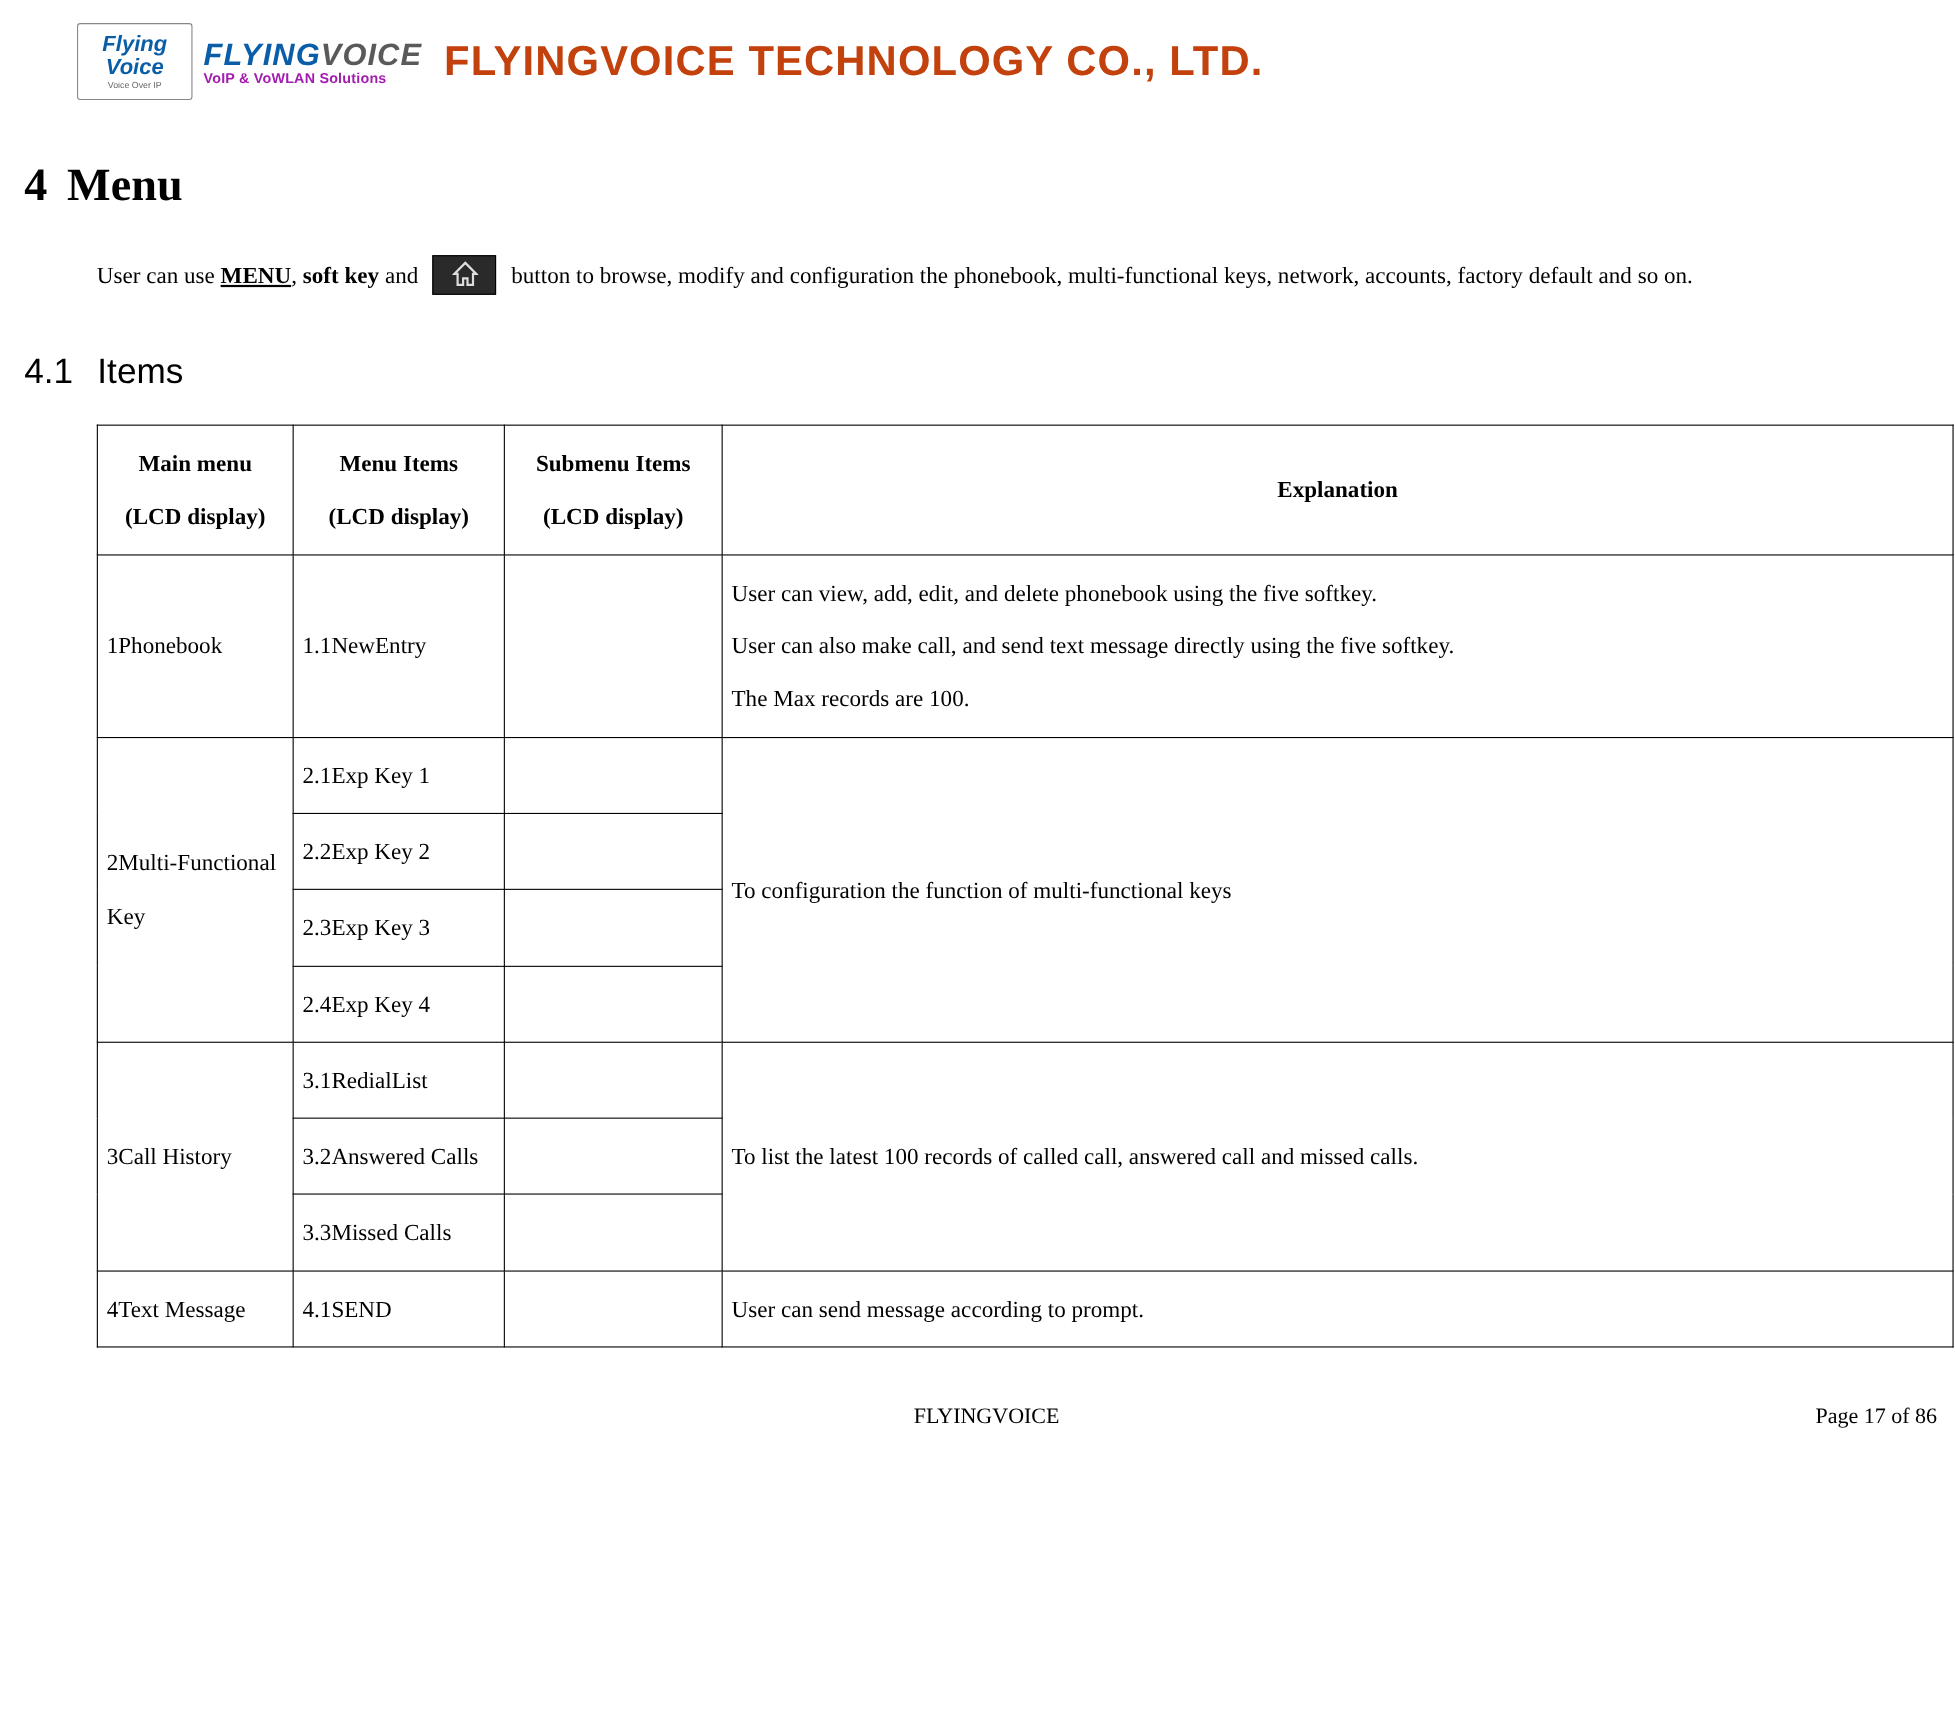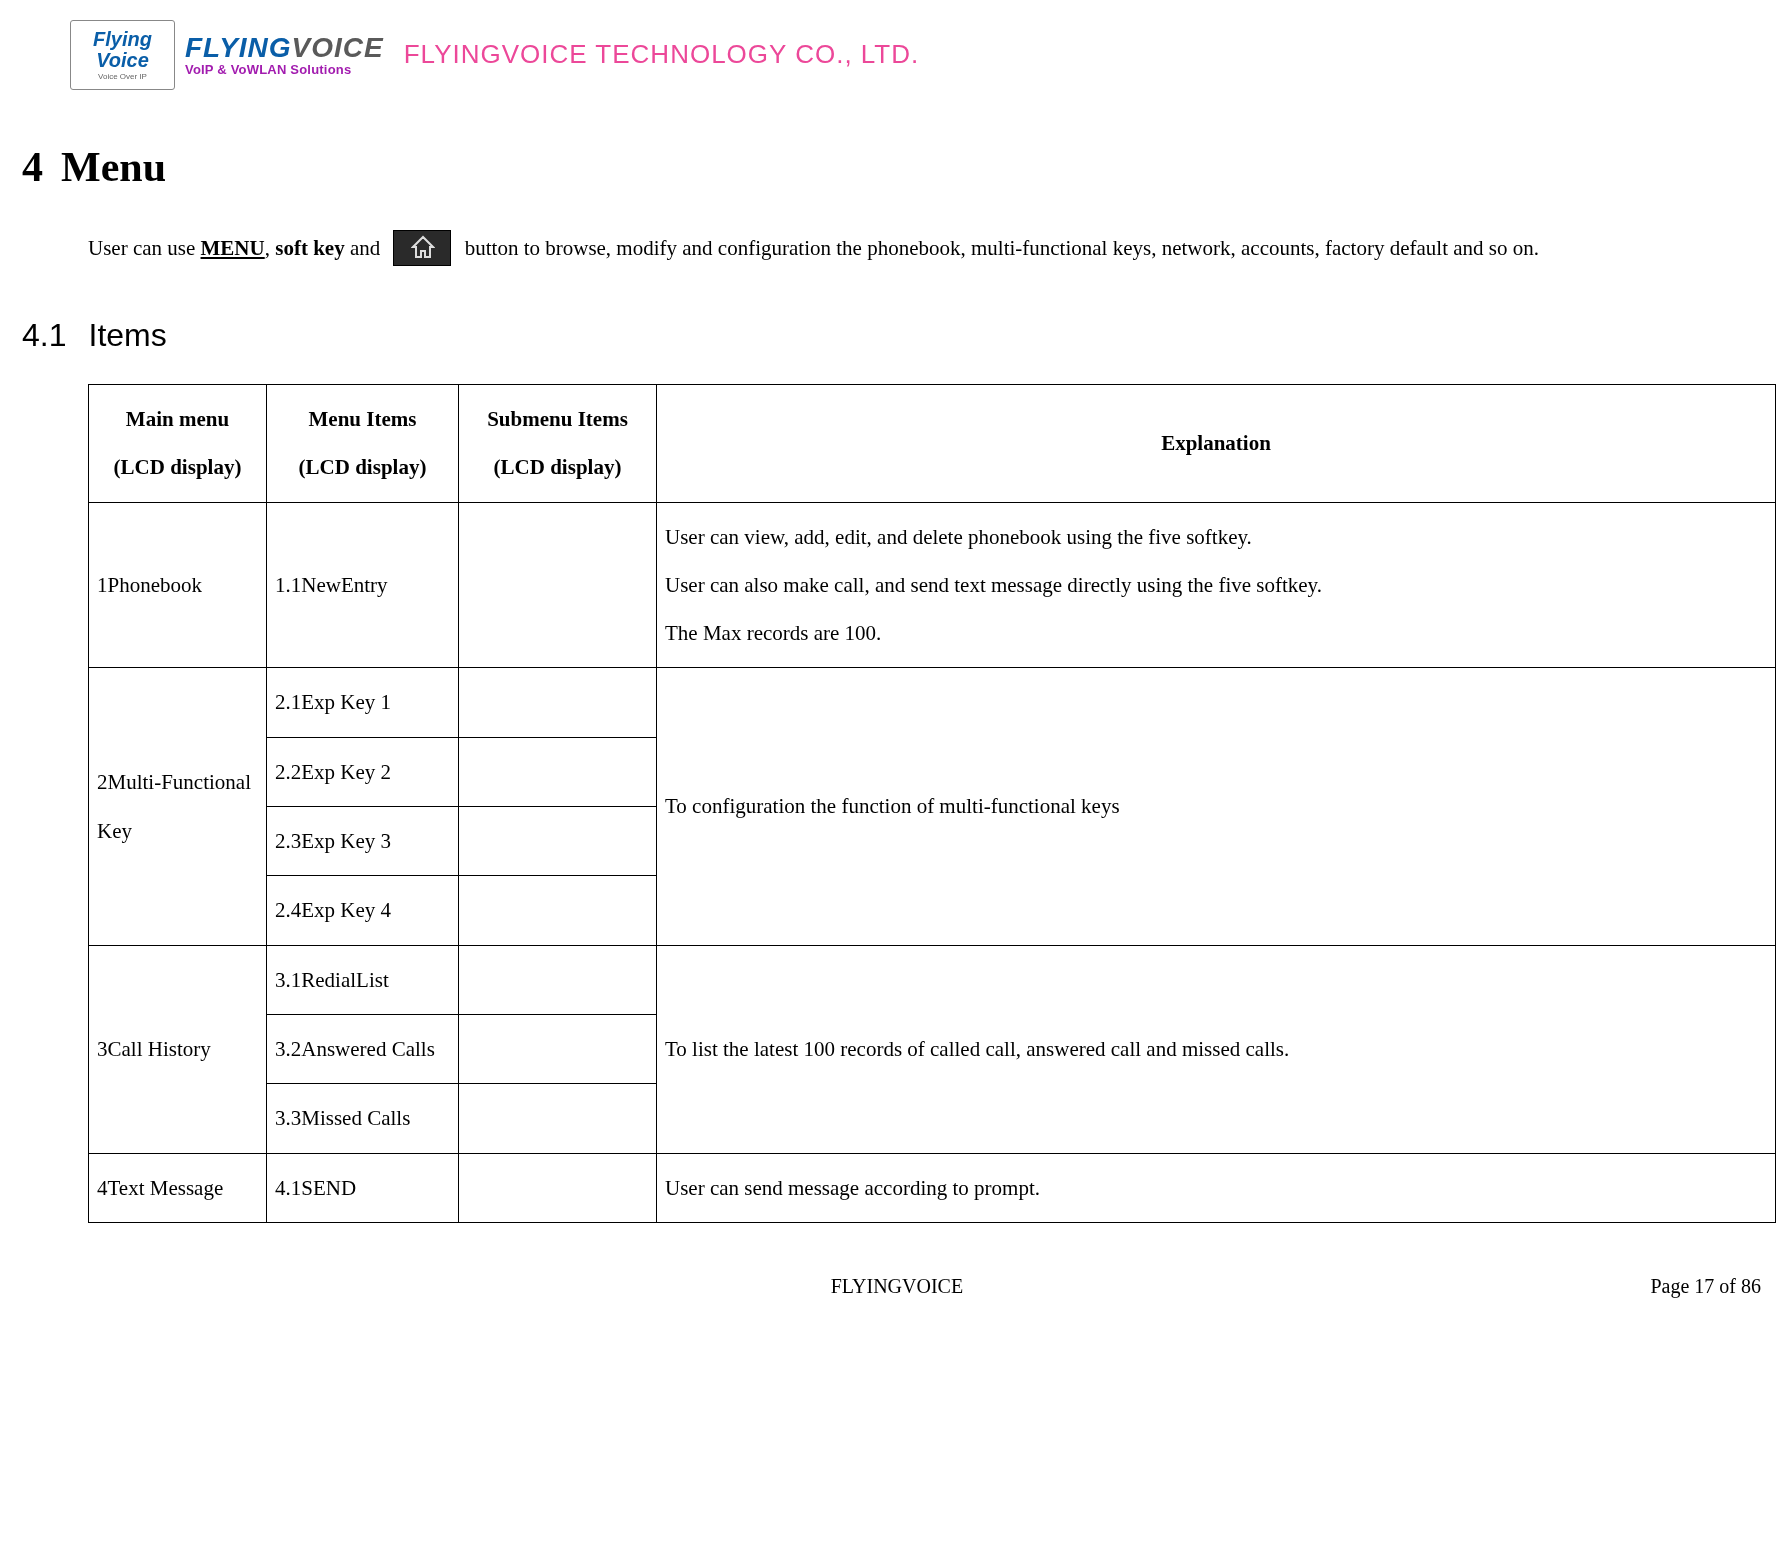--- a/index.html
+++ b/index.html
@@ -67,23 +67,23 @@
     .logo-word .w-main .fly { color: #0a5ea8; font-style: italic; }
     .logo-word .w-main .voice { color: #5a5a5a; font-style: italic; }
     .logo-word .w-sub {
       color: #a21caf;
       font-size: 13px;
       font-weight: bold;
       letter-spacing: 0.2px;
     }
     .company {
       font-family: "Arial Narrow", Arial, sans-serif;
-      font-size: 26px;
-      color: #ec4899;
-      font-weight: 400;
+      font-size: 38px;
+      color: #c2410c;
+      font-weight: 700;
       letter-spacing: 1px;
       margin-left: 8px;
     }
     h1.sec-h1 {
       font-family: "Times New Roman", Times, serif;
       font-size: 42px;
       font-weight: bold;
       margin-top: 38px;
       margin-bottom: 15px;
     }

